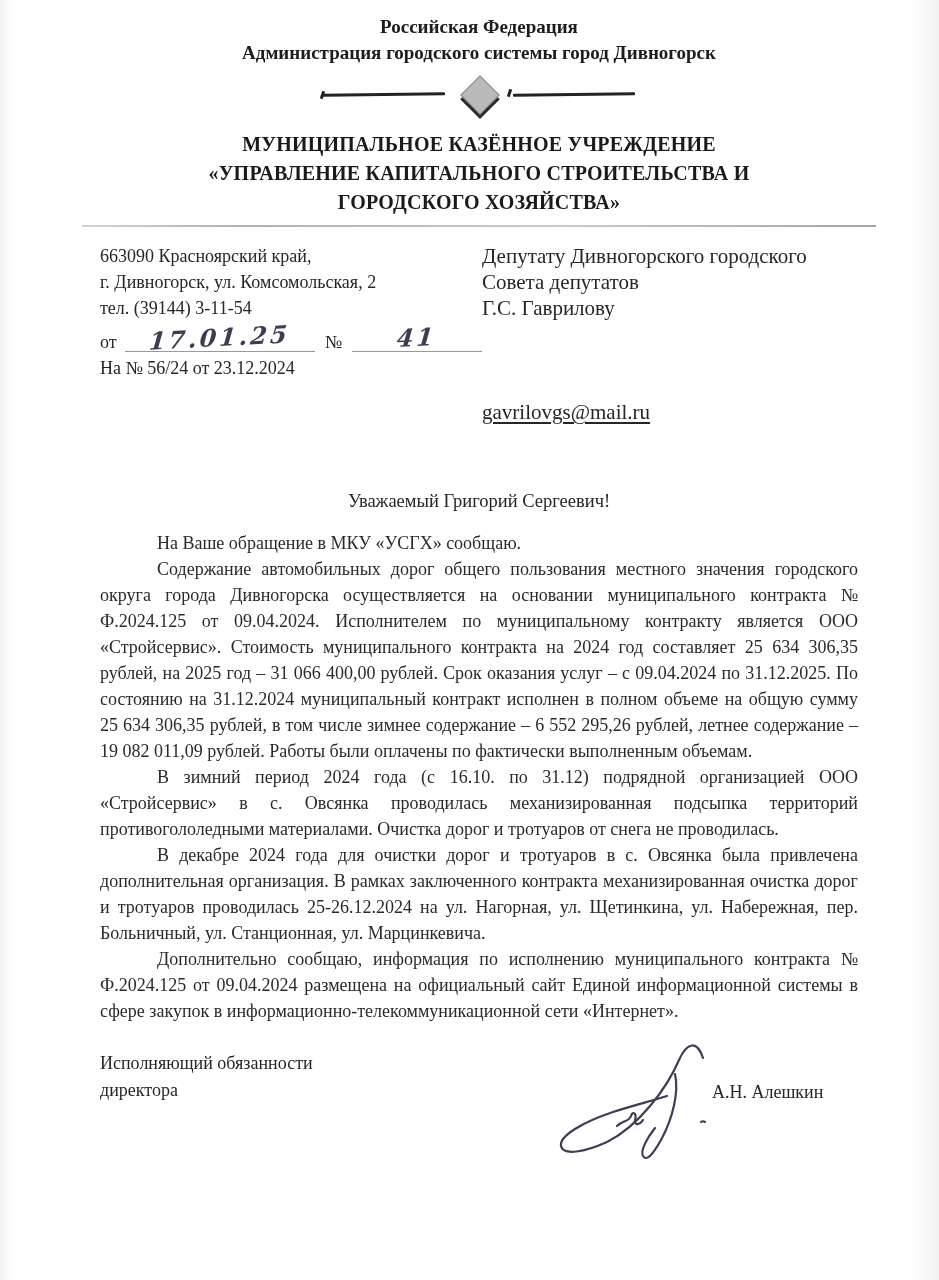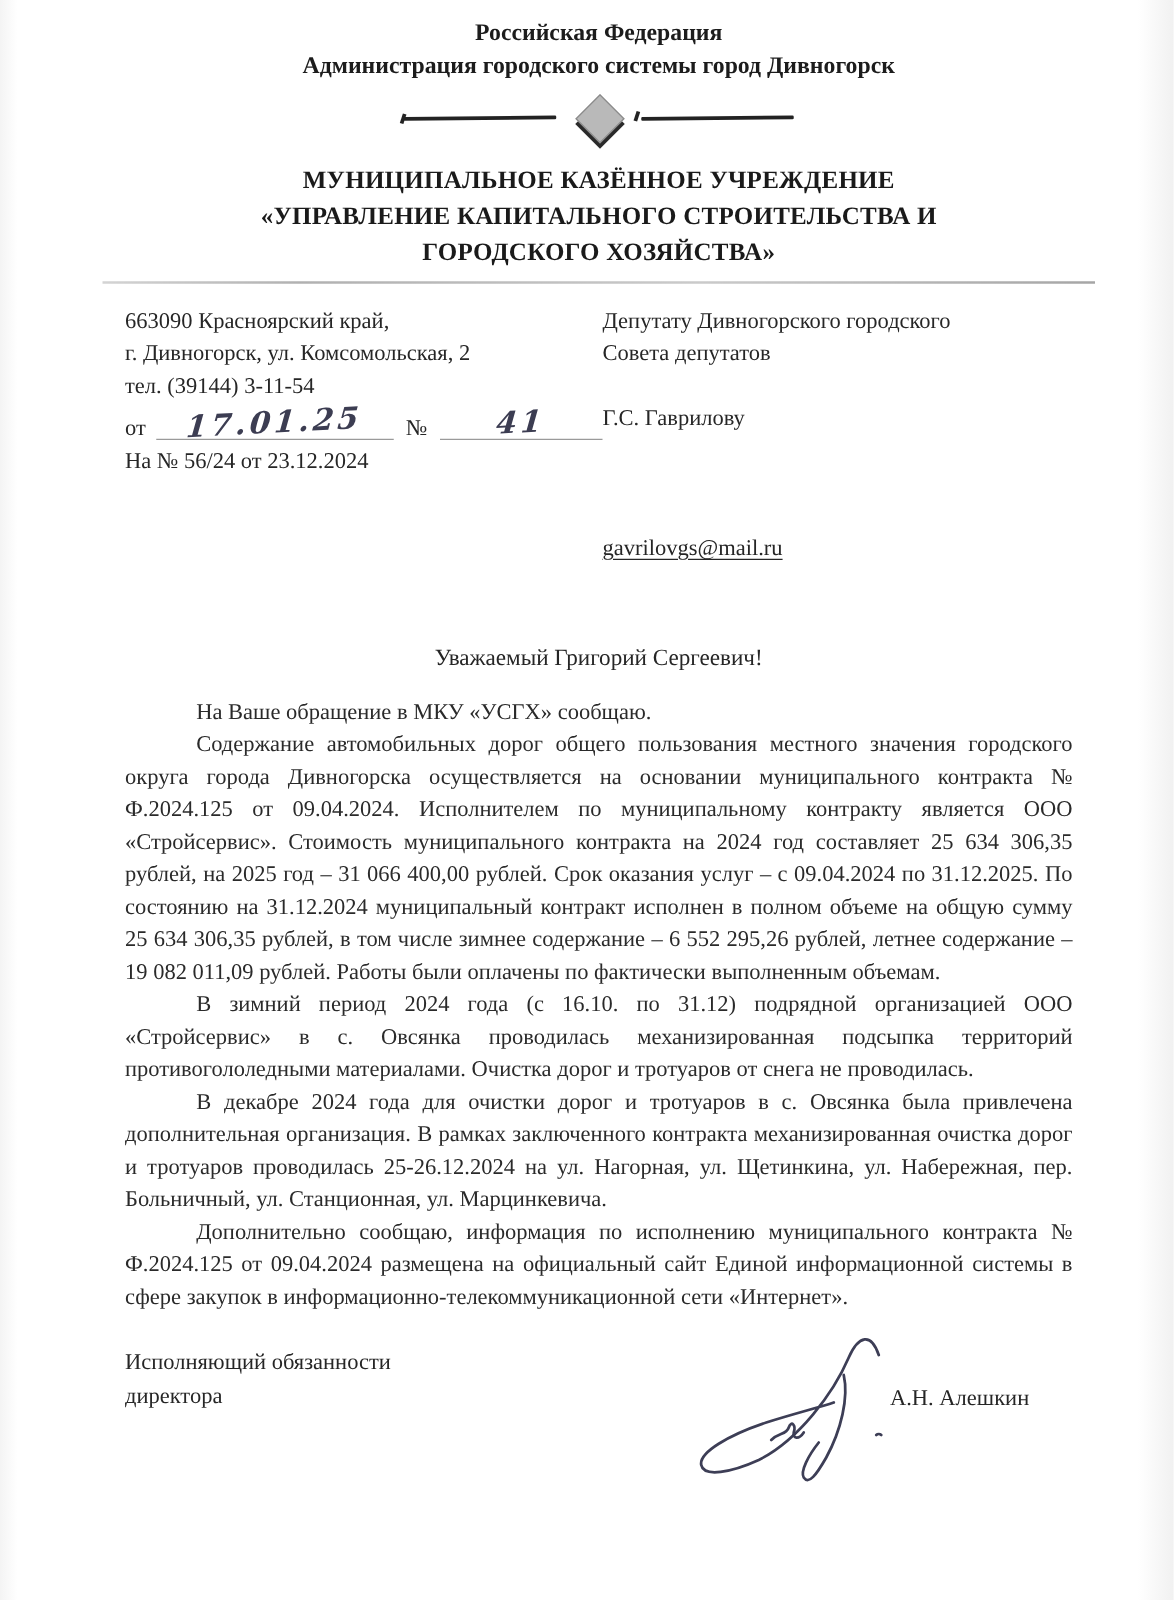--- a/index.html
+++ b/index.html
@@ -37,35 +37,35 @@
     box-shadow: 3px 3px 0 #2a2a2a;
   }
 
   .org-title { margin-top: 16px; text-align: center; font-weight: bold; font-size: 20px; line-height: 29px; color: #1a1a1a; letter-spacing: 0.2px; }
 
   .rule { margin: 8px -18px 0 -18px; height: 2px; background: linear-gradient(to right, #c9c9c9, #9d9d9d 20%, #bdbdbd 60%, #8f8f8f); opacity: 0.8; }
 
   
   .info { margin-top: 16px; display: flex; }
   .info .col-left  { width: 382px; font-size: 18px; line-height: 26px; color: #262626; }
-  .info .col-right { flex: 1; font-size: 18px; line-height: 26px; color: #262626; padding-left: 0; }
+  .info .col-right { flex: 1; font-size: 21px; line-height: 26px; color: #262626; padding-left: 0; }
 
   .from-line { display: flex; align-items: flex-end; height: 34px; }
   .hw-field { border-bottom: 1px solid #9a9a9a; display: inline-flex; justify-content: center; align-items: flex-end; }
   .hw-field.date { width: 190px; margin: 0 10px 3px 8px; }
   .hw-field.num  { width: 130px; margin: 0 0 3px 10px; }
   .hw {
     font-style: italic; font-weight: bold;
     font-size: 24px; line-height: 24px;
     color: #3c3d52; letter-spacing: 3px;
     transform: rotate(-3deg) skewX(-8deg);
     display: inline-block; padding-bottom: 1px;
     font-family: "DejaVu Serif", serif;
   }
-  .recipient-name { margin-top: 26px; }
+  .recipient-name { }
   .email { margin-top: 78px; text-decoration: underline; text-underline-offset: 3px; }
 
   
   .salutation { margin-top: 66px; text-align: center; font-size: 18.5px; color: #262626; }
   .body-text { margin-top: 18px; font-size: 18px; line-height: 26px; color: #2a2a2a; text-align: justify; }
   .body-text p { margin: 0; text-indent: 57px; }
 
   
   .sig-block { margin-top: 26px; display: flex; align-items: flex-start; position: relative; }
   .sig-position { font-size: 18px; line-height: 27px; color: #262626; width: 330px; }

